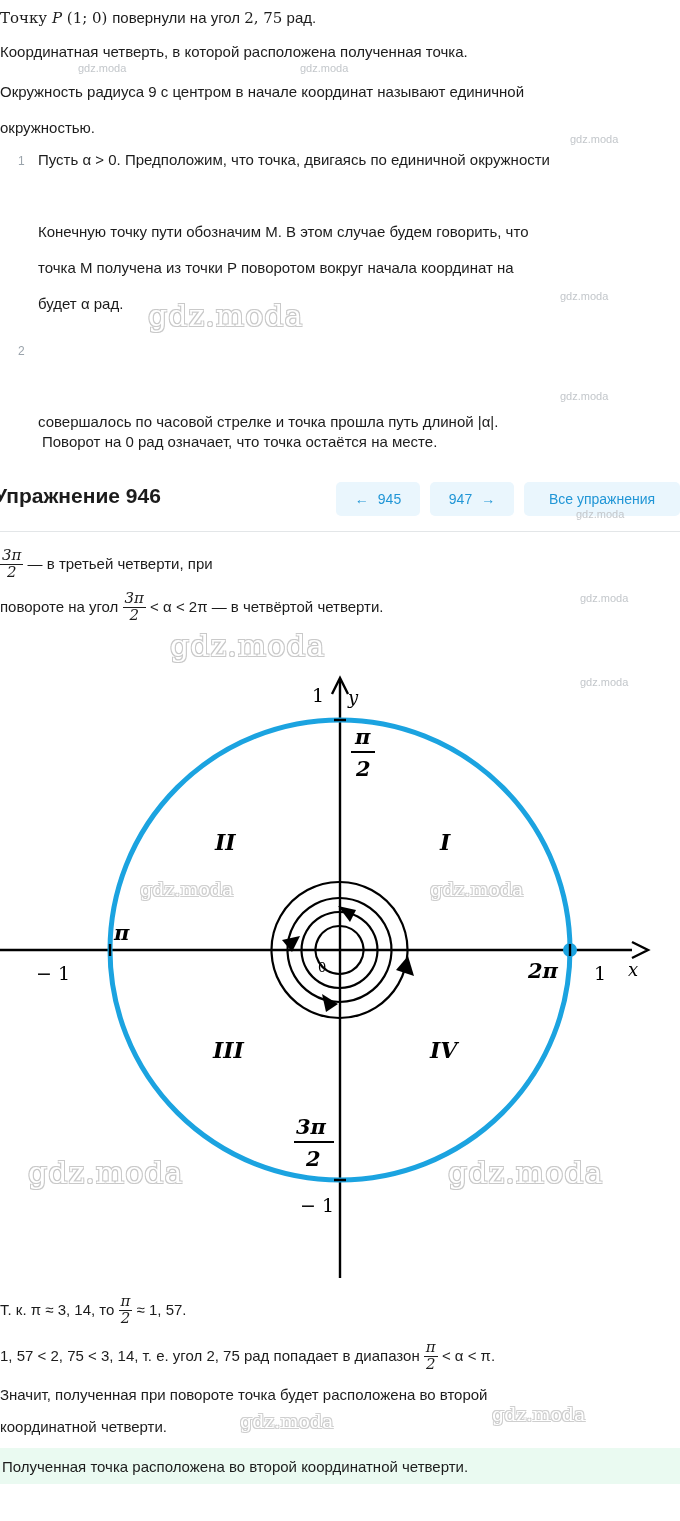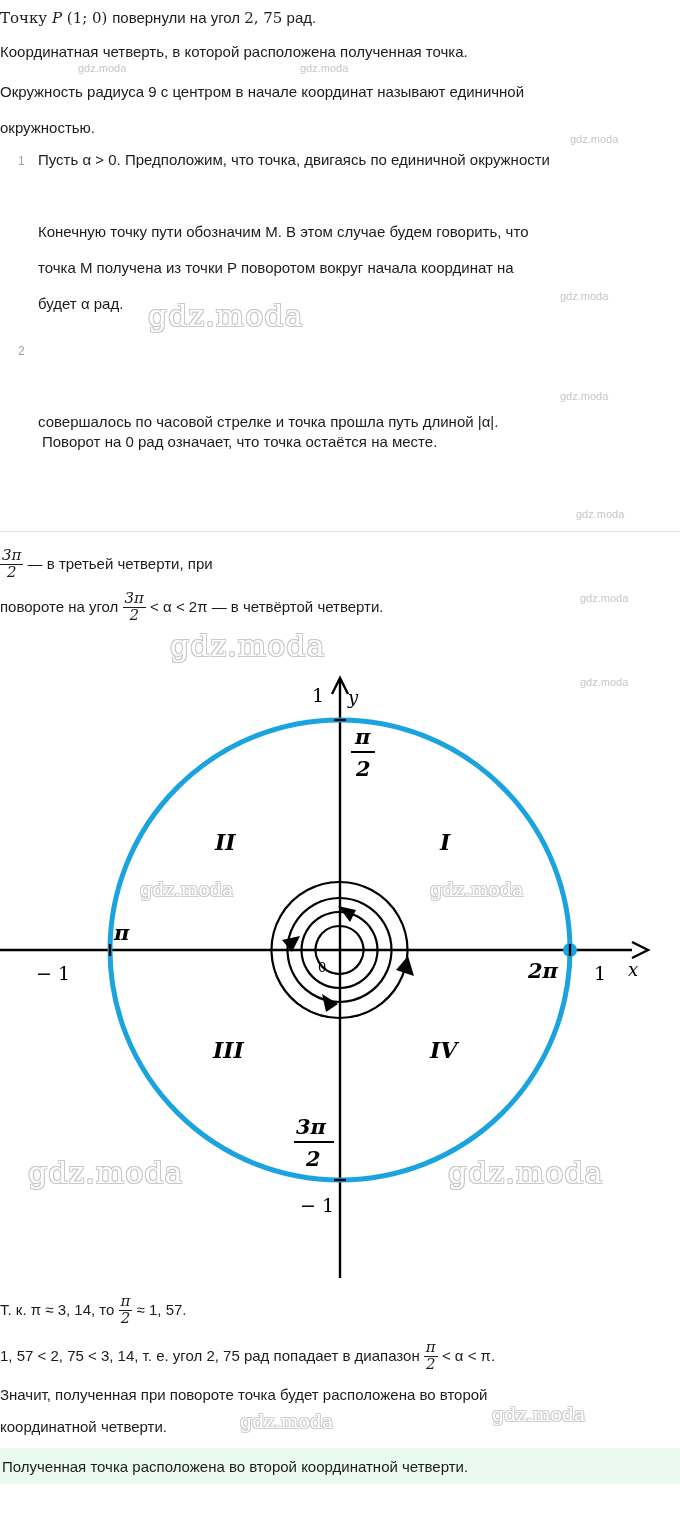--- a/index.html
+++ b/index.html
@@ -179,20 +179,37 @@
 
   <div class="line" style="left:0px; top:432px;margin-left:42px;">Поворот на 0 рад означает, что точка остаётся на месте.</div>
 
   <div class="wm wm-sm" style="left:78px; top:62px;">gdz.moda</div>
   <div class="wm wm-sm" style="left:300px; top:62px;">gdz.moda</div>
   <div class="wm wm-sm" style="left:570px; top:133px;">gdz.moda</div>
   <div class="wm wm-sm" style="left:560px; top:290px;">gdz.moda</div>
   <div class="wm wm-lg" style="left:148px; top:298px;">gdz.moda</div>
   <div class="wm wm-sm" style="left:560px; top:390px;">gdz.moda</div>
 
+  <div class="exercise-bar">
+    <div class="ex-title">Упражнение 946</div>
+
+    <div class="pill pill-prev">
+      <span>←</span>
+      <span>945</span>
+    </div>
+
+    <div class="pill pill-next">
+      <span>947</span>
+      <span>→</span>
+    </div>
+
+    <div class="pill pill-all">
+      <span>Все упражнения</span>
+    </div>
+  </div>
   <div class="wm wm-sm" style="left:576px; top:508px;">gdz.moda</div>
   <div class="divider"></div>
 
   <div class="line" style="left:0px; top:549px;">
     <span class="frac"><span class="num">3π</span><span class="den">2</span></span><span> — в третьей четверти, при</span>
   </div>
   <div class="line" style="left:0px; top:592px;">
     <span>повороте на угол </span><span class="frac"><span class="num">3π</span><span class="den">2</span></span><span> &lt; α &lt; 2π — в четвёртой четверти.</span>
   </div>
   <div class="wm wm-sm" style="left:580px; top:592px;">gdz.moda</div>

